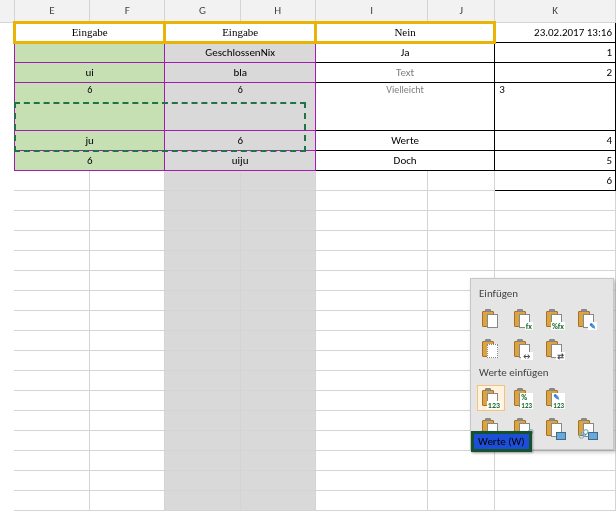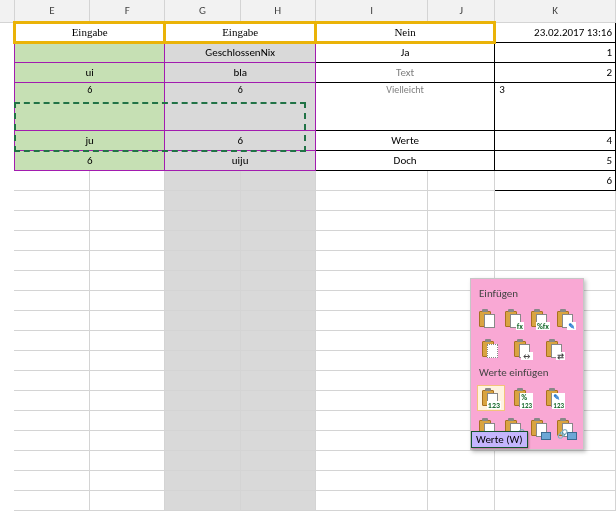--- a/index.html
+++ b/index.html
@@ -62,42 +62,42 @@
   
   .marquee {
     position: absolute;
     border: 2px dashed #217346;
     pointer-events: none;
   }
 
   
   .popup {
     position: absolute;
-    background: #f9a8d4;
+    background: #e5e5e5;
     border: 1px solid #c6c6c6;
     box-shadow: 2px 2px 4px rgba(0,0,0,.25);
     font-size: 11px;
     padding: 6px 6px 6px 6px;
-    width: 114px;
+    width: 144px;
   }
   .popup .title { color: #444; font-weight: normal; padding: 2px 0 4px 2px; }
   .popup .row { display: flex; gap: 4px; padding: 2px 0; }
   .popup .btn {
     width: 28px; height: 26px;
     border: 1px solid transparent;
     display: inline-flex; align-items: center; justify-content: center;
     background: transparent;
     cursor: default;
   }
   .popup .link { color: #333; padding: 4px 2px 2px 2px; }
 
   .tooltip {
     position: absolute;
-    background: #c4b5fd;
-    border: 1px solid #14532d;
+    background: #1d4ed8;
+    border: 3px solid #14532d;
     font-size: 11px;
     padding: 1px 4px;
     white-space: nowrap;
     box-shadow: 1px 1px 2px rgba(0,0,0,.3);
   }
 
   
   .clip { position: relative; width: 18px; height: 20px; }
   .clip .board { position:absolute; width: 12px; height: 16px; left:0; top:2px; background:#d9a441; border:1px solid #a87020; border-radius:1px; }
   .clip .clipv { position:absolute; width:6px; height:3px; left:3px; top:0; background:#888; border-radius:1px; }

